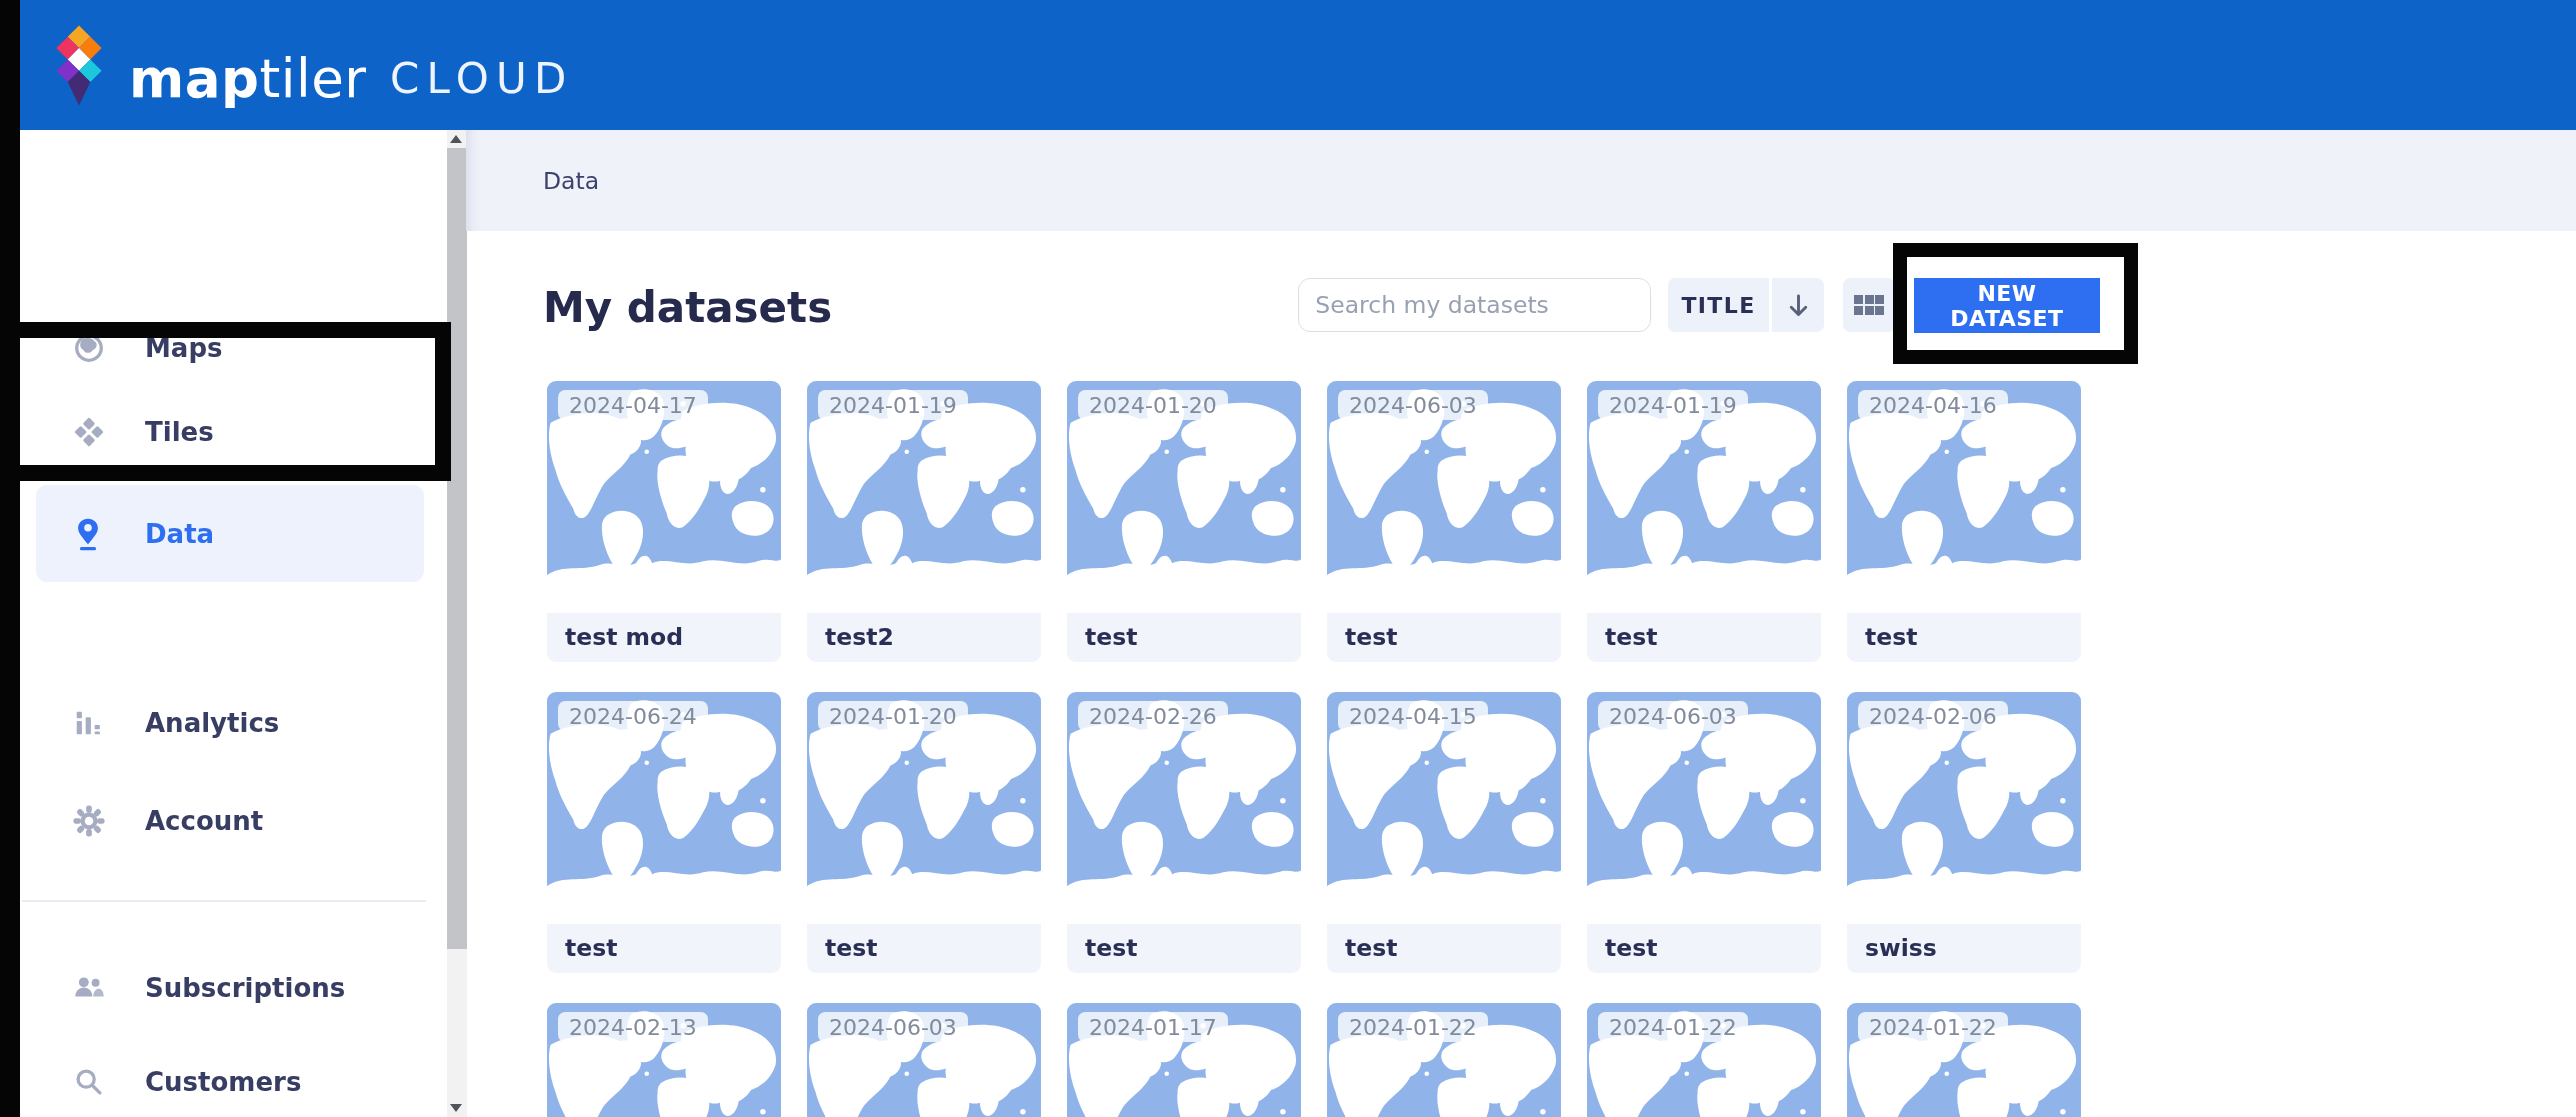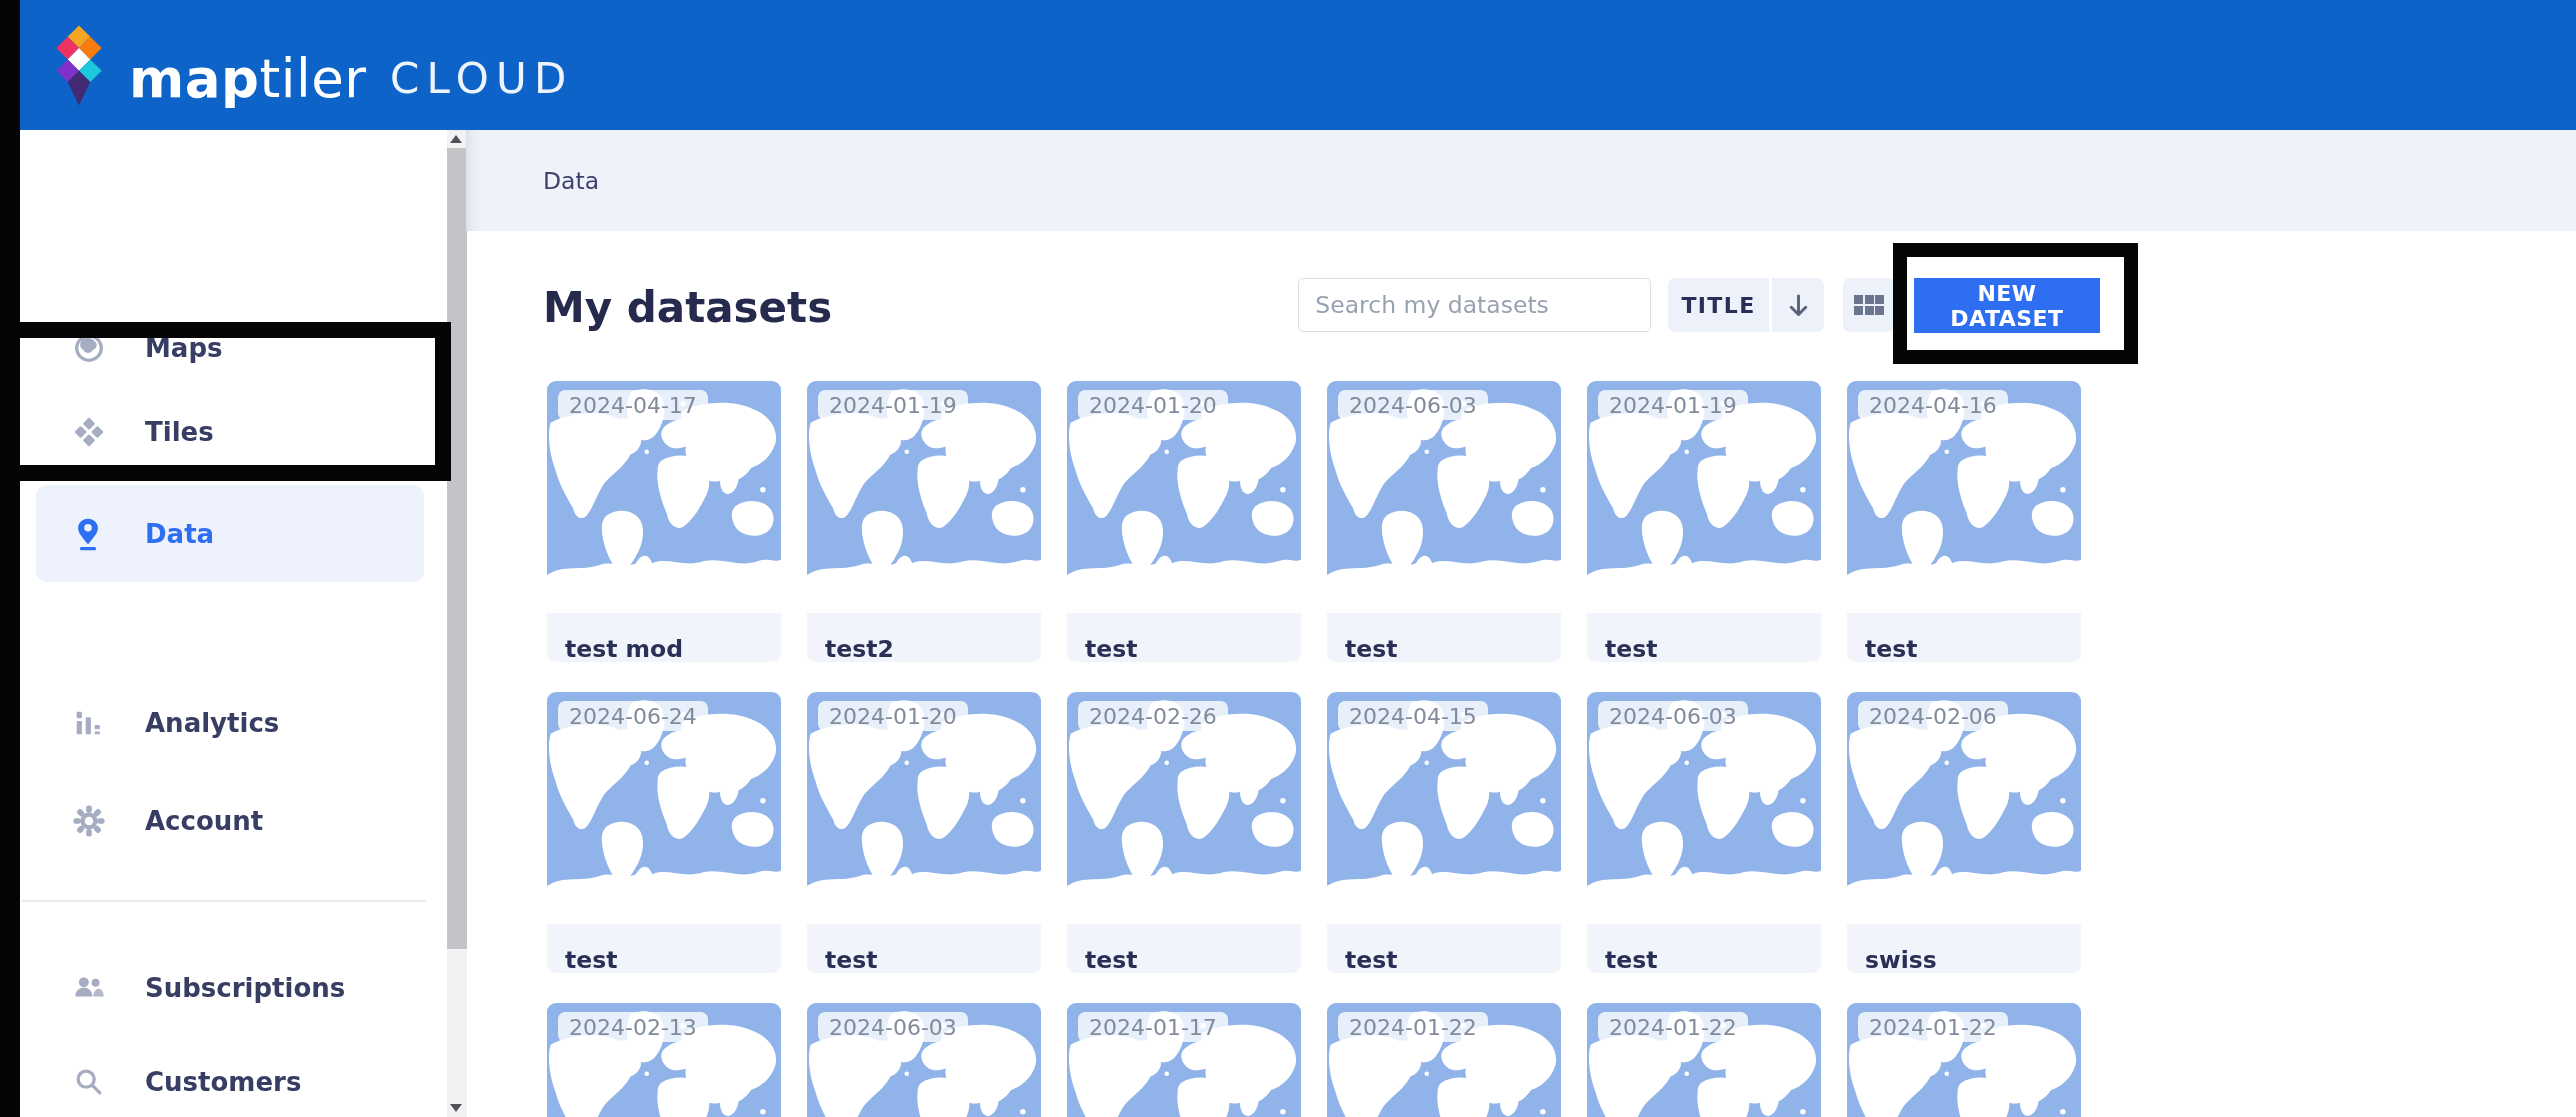--- a/index.html
+++ b/index.html
@@ -35,21 +35,21 @@
   .scroll-down{position:absolute;left:450px;top:1104px;width:0;height:0;
              border-left:6.3px solid transparent;border-right:6.3px solid transparent;border-top:8.2px solid #505459;}
 
   
   .crumb-band{position:absolute;left:466px;top:130px;width:2110px;height:101px;background:#f0f2fa;
               display:flex;align-items:center;box-shadow:inset 12.7px 0 14.5px -12.7px rgba(60,70,110,.20);}
   .crumb-text{margin-left:77px;font-size:23.5px;color:#3c426b;}
   .page-title{position:absolute;left:543px;top:283px;font-size:42px;font-weight:700;color:#262b4e;}
 
   .search-box{position:absolute;left:1298px;top:278px;width:353px;height:54px;box-sizing:border-box;
-              border:1.8px solid #d9dfe9;border-radius:5px;background:#fff;padding:0 16.3px;
+              border:1.8px solid #d9dfe9;border-radius:12px;background:#fff;padding:0 16.3px;
               font-size:23.5px;color:#a21caf;font-family:"DejaVu Sans","Liberation Sans",sans-serif;outline:none;}
   .search-box::placeholder{color:#98a1b2;}
   .seg{position:absolute;top:278px;height:54px;background:#edf1f9;display:flex;align-items:center;justify-content:center;cursor:pointer;}
   .seg-title{left:1668px;width:101px;border-radius:7.2px 0 0 7.2px;font-size:22px;font-weight:700;letter-spacing:1.4px;color:#2a2f55;}
   .seg-arrow{left:1772px;width:52px;border-radius:0 7.2px 7.2px 0;}
   .seg-arrow svg{width:29px;height:29px;}
   .grid-btn{position:absolute;left:1843px;top:278px;width:52px;height:54px;background:#edf1f9;border-radius:7.2px;
             display:flex;align-items:center;justify-content:center;cursor:pointer;}
   .grid-glyph{display:grid;grid-template-columns:repeat(3,9px);grid-template-rows:repeat(2,9px);gap:1.8px;}
   .grid-glyph span{background:#6b7590;}
@@ -59,21 +59,21 @@
 
   
   .cards{position:absolute;left:547px;top:381px;display:grid;
          grid-template-columns:repeat(6,234px);gap:30px 26px;}
   .card{width:234px;height:281px;border-radius:9px;overflow:hidden;cursor:pointer;background:#f1f4fb;}
   .thumb{position:relative;width:234px;height:232px;}
   .thumb svg{display:block;width:234px;height:232px;}
   .badge{position:absolute;left:11px;top:9px;background:rgba(255,255,255,.78);border-radius:7.2px;
          padding:2.7px 11px;font-size:22px;color:#818b9c;}
   .card-title{height:34px;line-height:49px;padding-left:18px;background:#f1f4fb;
-              font-size:23.5px;font-weight:700;color:#2a2f55;margin-top:12px;}
+              font-size:23.5px;font-weight:700;color:#2a2f55;}
 
   
   .black-strip{position:absolute;left:0;top:0;width:20px;height:1118px;background:#050505;z-index:60;}
   .ann{position:absolute;box-sizing:border-box;border:16.3px solid #050505;background:transparent;z-index:55;}
   .ann-data{left:0;top:322px;width:451px;height:159px;}
   .ann-new{left:1893px;top:243px;width:245px;height:121px;border-width:14.5px;}
 </style>
 </head>
 <body>
 

